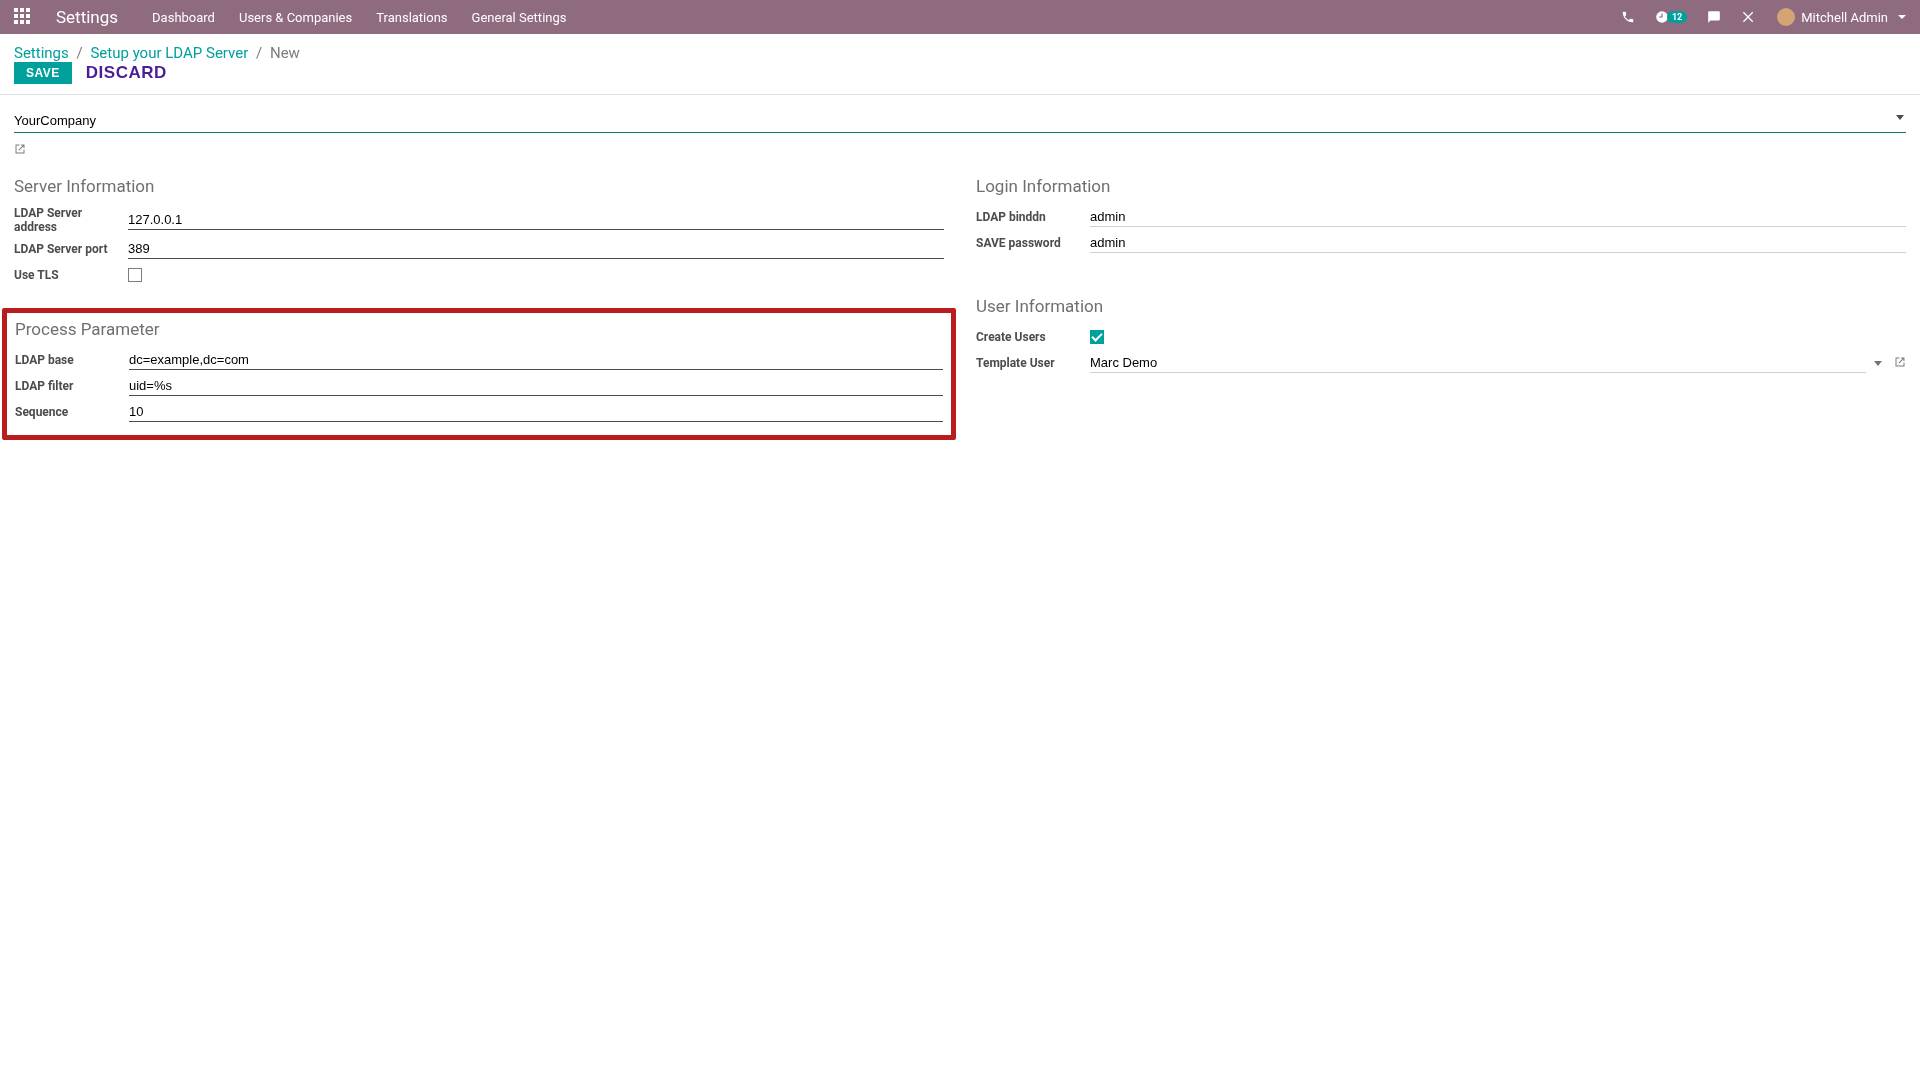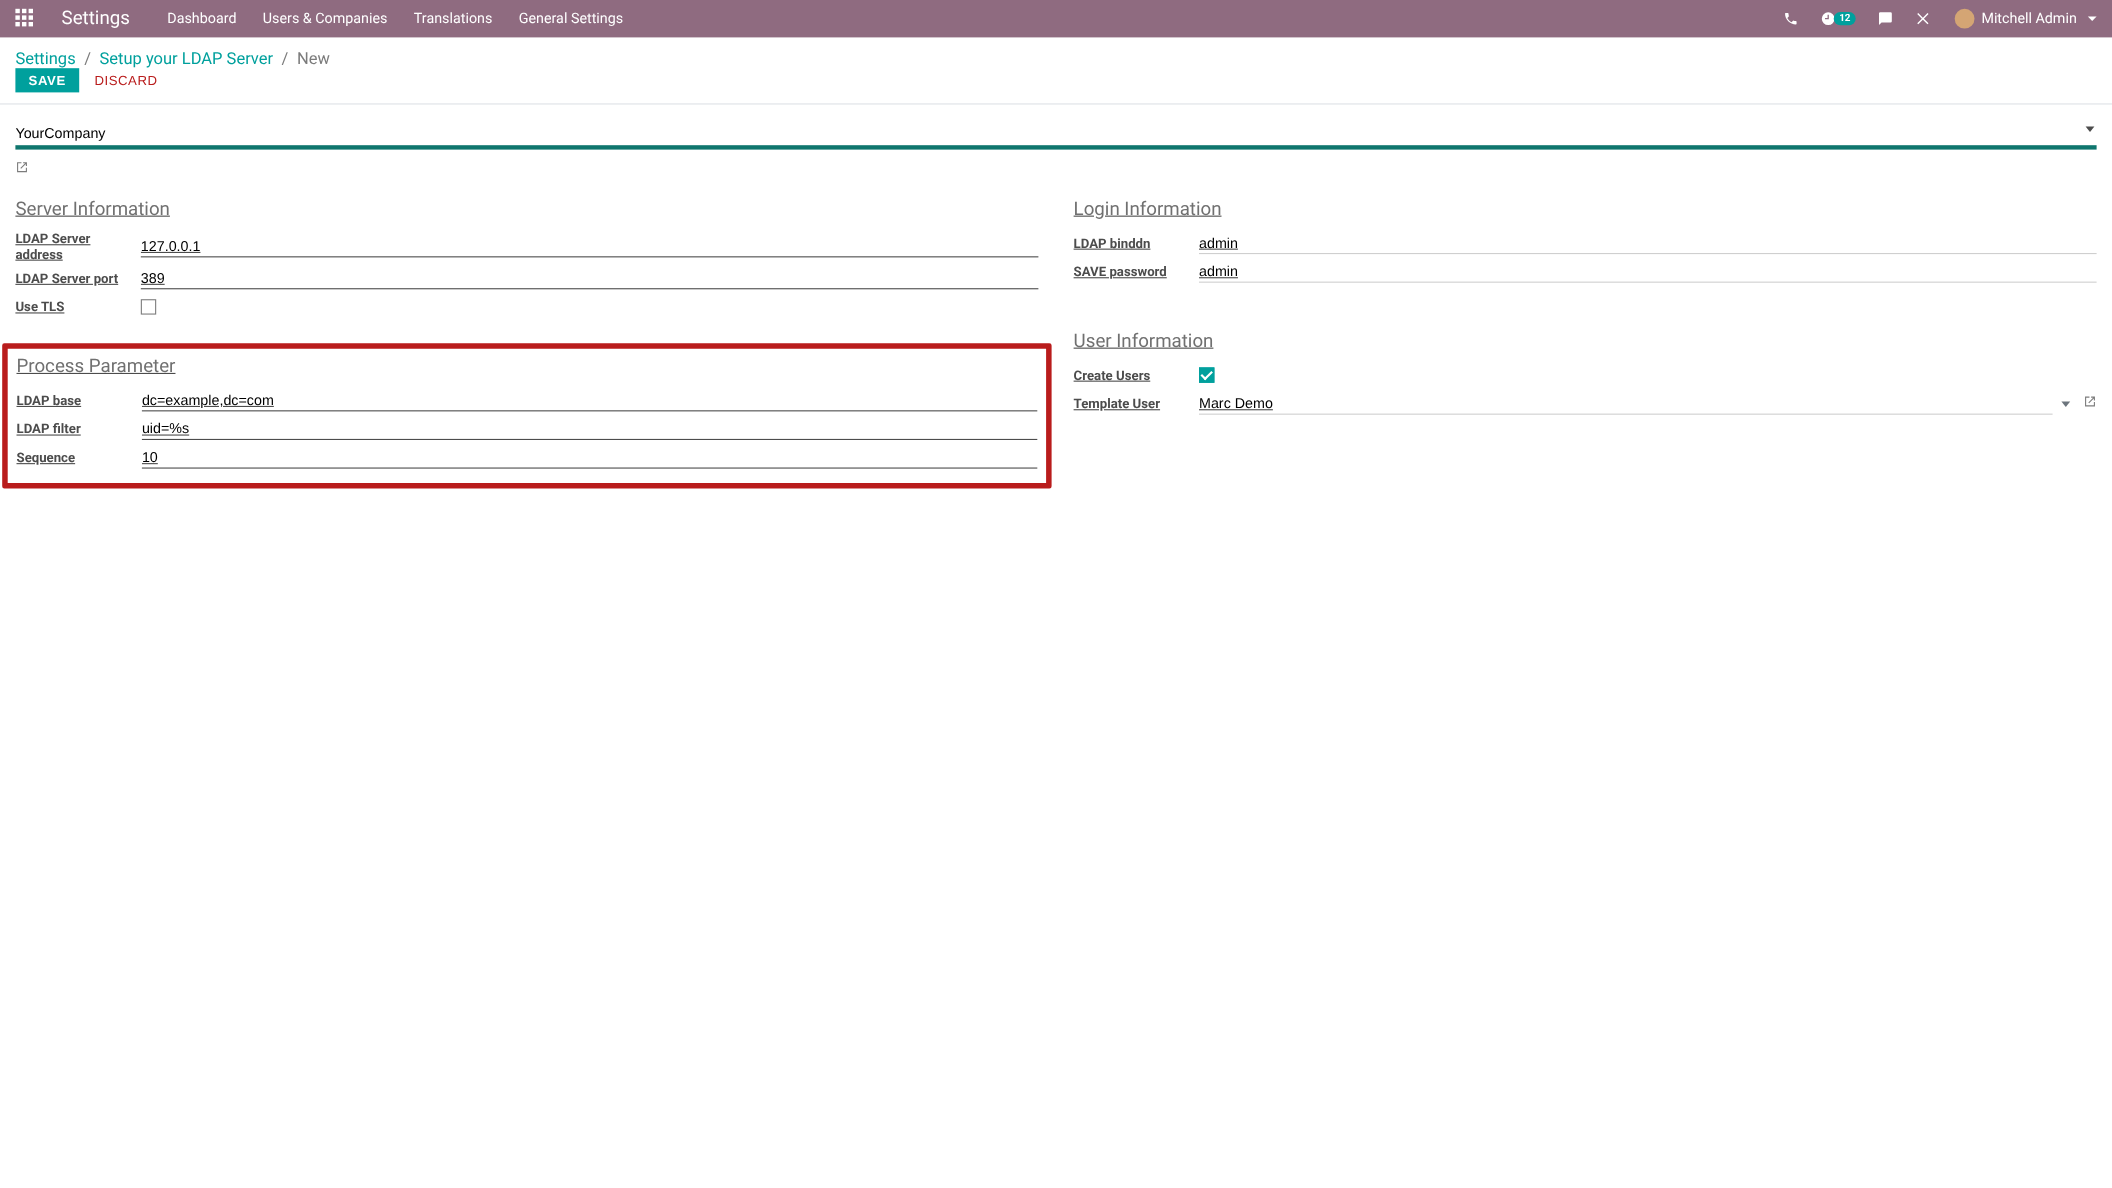--- a/index.html
+++ b/index.html
@@ -16,28 +16,28 @@
 .topbar .badge { background: #00a09d; color: #fff; font-size: 9px; font-weight: 700; padding: 1px 5px; border-radius: 8px; margin-left: -2px; }
 .topbar .user { display: flex; align-items: center; gap: 6px; cursor: pointer; }
 .topbar .avatar { width: 18px; height: 18px; border-radius: 50%; background: #d4a574; display:inline-block; }
 .caret-down { display:inline-block; width:0; height:0; border-left:4px solid transparent; border-right:4px solid transparent; border-top:4px solid #fff; margin-left:4px; }
 .breadcrumb-bar { padding: 10px 14px 0 14px; }
 .breadcrumb { font-size: 15px; color: #7c7c7c; }
 .breadcrumb a { color: #00a09d; text-decoration: none; cursor: pointer; }
 .breadcrumb .sep { color: #7c7c7c; margin: 0 4px; }
 .action-buttons { display: flex; align-items: center; gap: 14px; margin-bottom: 10px; }
 .btn-save { background: #00a09d; color: #fff; border: none; padding: 4px 12px; font-size: 12px; font-weight: 700; cursor: pointer; letter-spacing: 0.5px; }
-.btn-discard { background: none; border: none; color: #b91c1c; font-size: 12px; font-weight: 400; cursor: pointer; letter-spacing: 0.5px; }
+.btn-discard { background: none; border: none; color: #4c1d95; font-size: 17px; font-weight: 700; cursor: pointer; letter-spacing: 0.5px; }
 hr.sep { border: none; border-top: 1px solid #dee2e6; margin: 0; }
 .sheet { padding: 14px 14px 30px 14px; }
 .company-row { position: relative; margin-bottom: 4px; }
-.company-input { width: 100%; border: none; border-bottom: 4px solid #0f766e; padding: 4px 18px 4px 0; font-size: 13px; background: transparent; outline: none; }
+.company-input { width: 100%; border: none; border-bottom: 1px solid #0f766e; padding: 4px 18px 4px 0; font-size: 13px; background: transparent; outline: none; }
 .company-caret { position: absolute; right: 2px; top: 6px; width:0; height:0; border-left:4px solid transparent; border-right:4px solid transparent; border-top:5px solid #4c4c4c; pointer-events:none; }
 .ext-link { color: #7c7c7c; cursor: pointer; margin-top: 6px; display:inline-block; }
-.columns { display: flex; gap: 32px; margin-top: 18px; text-decoration: underline; }
+.columns { display: flex; gap: 32px; margin-top: 18px; }
 .col { flex: 1; }
 .section-title { font-size: 17px; color: #707070; font-weight: 400; margin-bottom: 10px; }
 .field-row { display: flex; align-items: center; margin-bottom: 4px; min-height: 22px; }
 .field-label { width: 114px; flex-shrink: 0; font-size: 12px; font-weight: 700; color: #4c4c4c; }
 .field-input { flex: 1; border: none; border-bottom: 1px solid #4c4c4c; padding: 2px 0; font-size: 13px; background: transparent; outline: none; }
 .field-input-light { flex: 1; border: none; border-bottom: 1px solid #cfcfcf; padding: 2px 0; font-size: 13px; background: transparent; outline: none; }
 .field-check { width: 14px; height: 14px; border: 1px solid #7c7c7c; background: #fff; cursor: pointer; display:inline-block; }
 .field-check.checked { background: #00a09d; border-color: #00a09d; position: relative; }
 .field-check.checked::after { content: ""; position:absolute; left:3px; top:0px; width:4px; height:8px; border: solid #fff; border-width: 0 2px 2px 0; transform: rotate(45deg); }
 .m2o-wrap { flex:1; position: relative; display:flex; align-items:center; gap:8px; }

